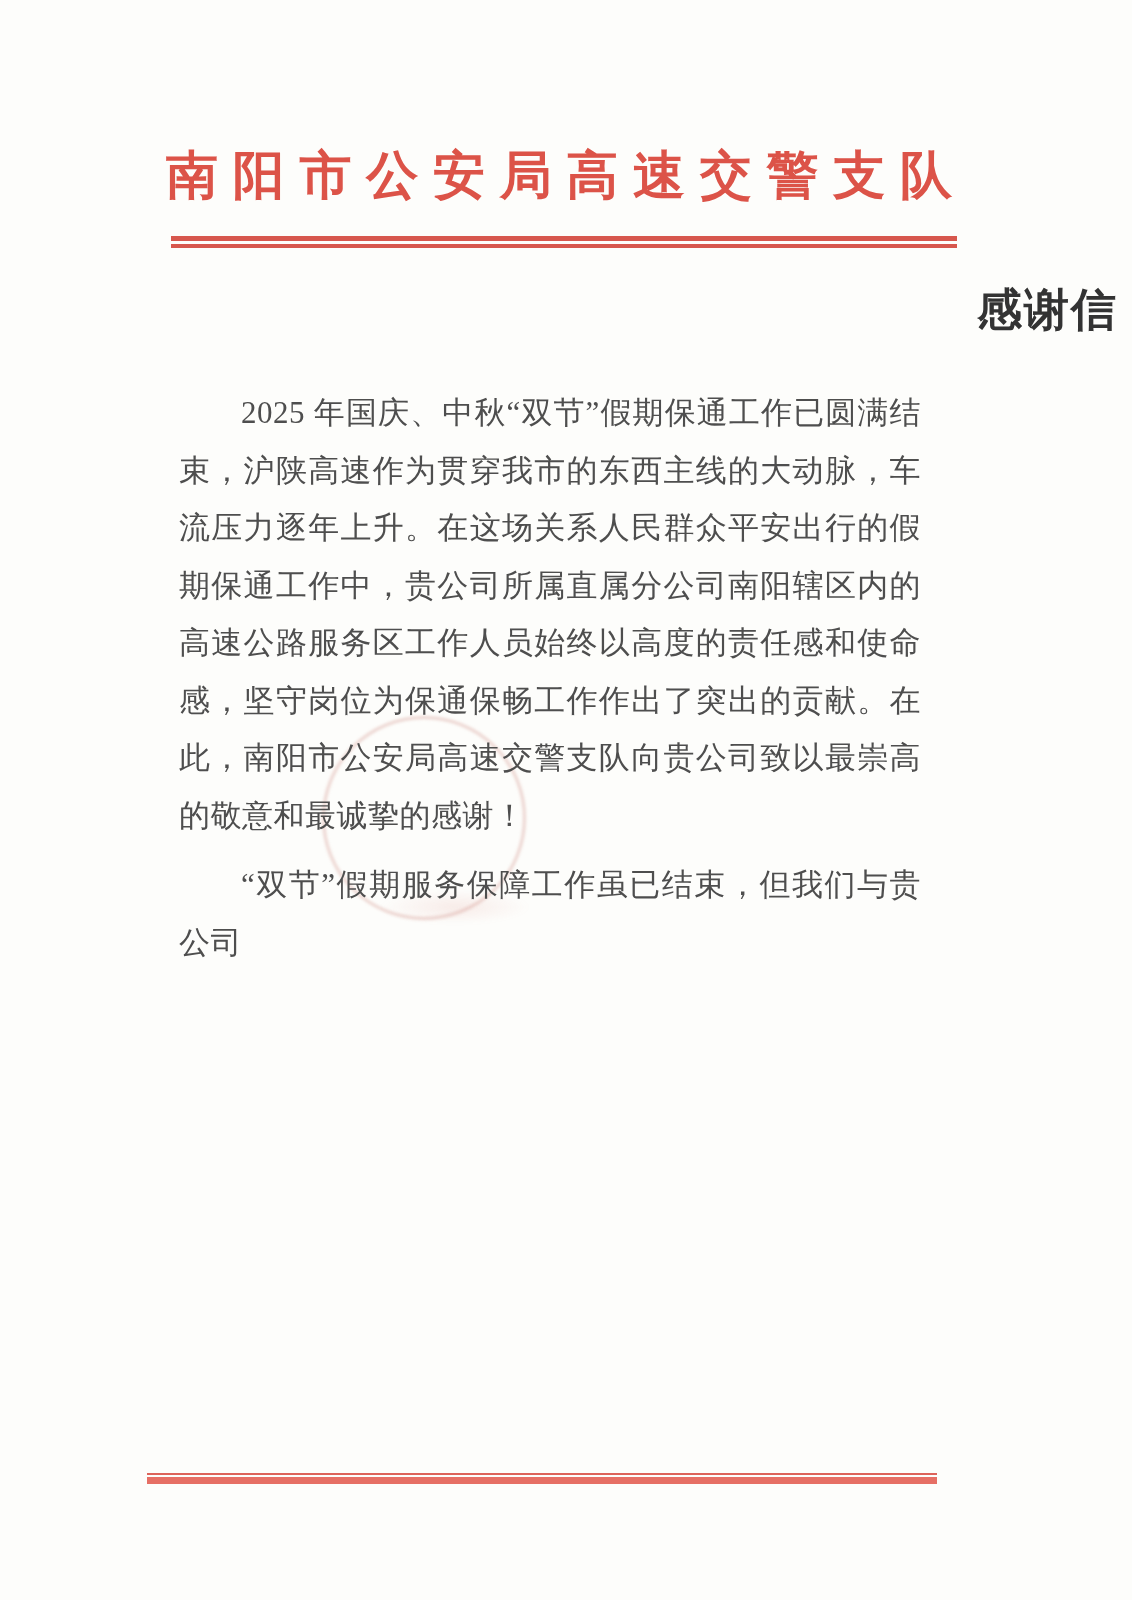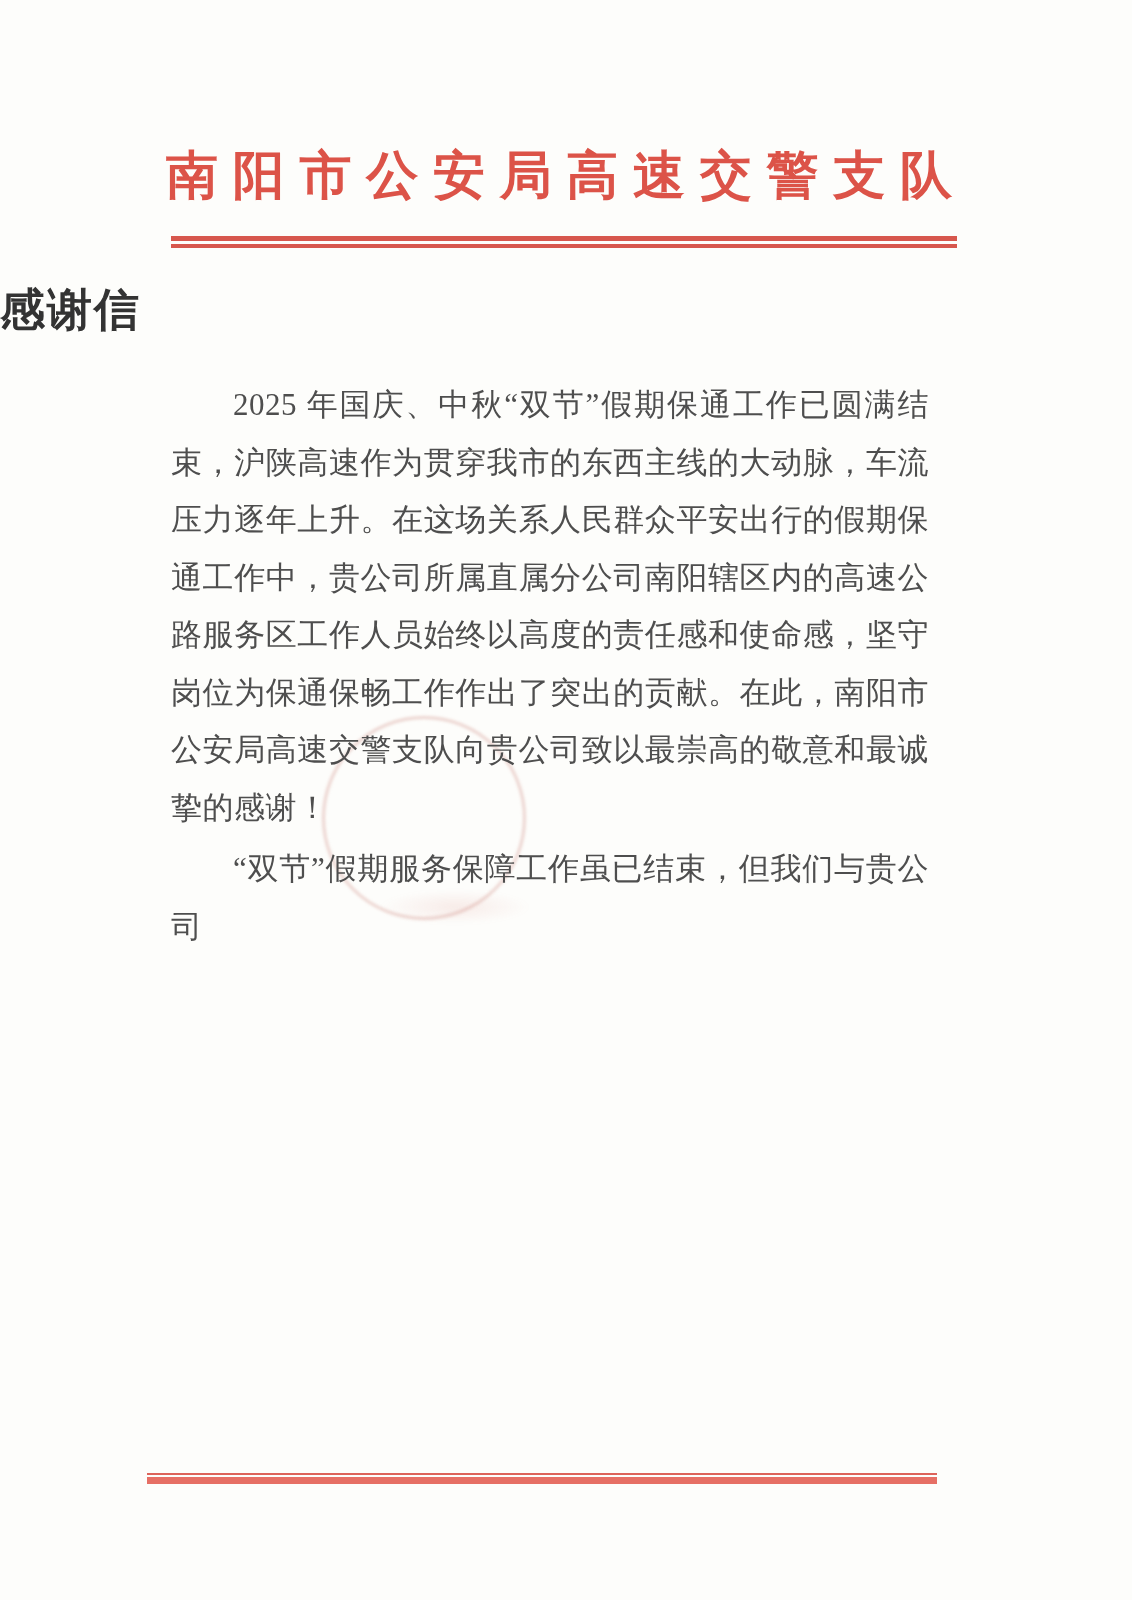--- a/index.html
+++ b/index.html
@@ -40,21 +40,21 @@
     border-top: 5px solid #d7574d;
     border-bottom: 4px solid #d7574d;
   }
   
   .doc-title {
     position: absolute;
     top: 280px;
     left: 0;
     width: 1118px;
     margin: 0;
-    text-align: left;
+    text-align: right;
     font-size: 45px;
     font-weight: 700;
     color: #333333;
     letter-spacing: 2px;
     font-family: Liberation Serif, serif;
   }
   
   .letter-body {
     position: absolute;
     top: 372px;
@@ -65,21 +65,21 @@
     color: #4e4e4e;
     letter-spacing: 0.5px;
     text-align: justify;
     text-justify: inter-character;
   }
   .salutation {
     margin: 0;
     text-indent: 0;
   }
   .para {
-    margin: 4px;
+    margin: 12px;
     text-indent: 2em;
   }
   
   .stamp-ghost {
     position: absolute;
     top: 716px;
     left: 322px;
     width: 198px;
     height: 198px;
     border-radius: 50%;

